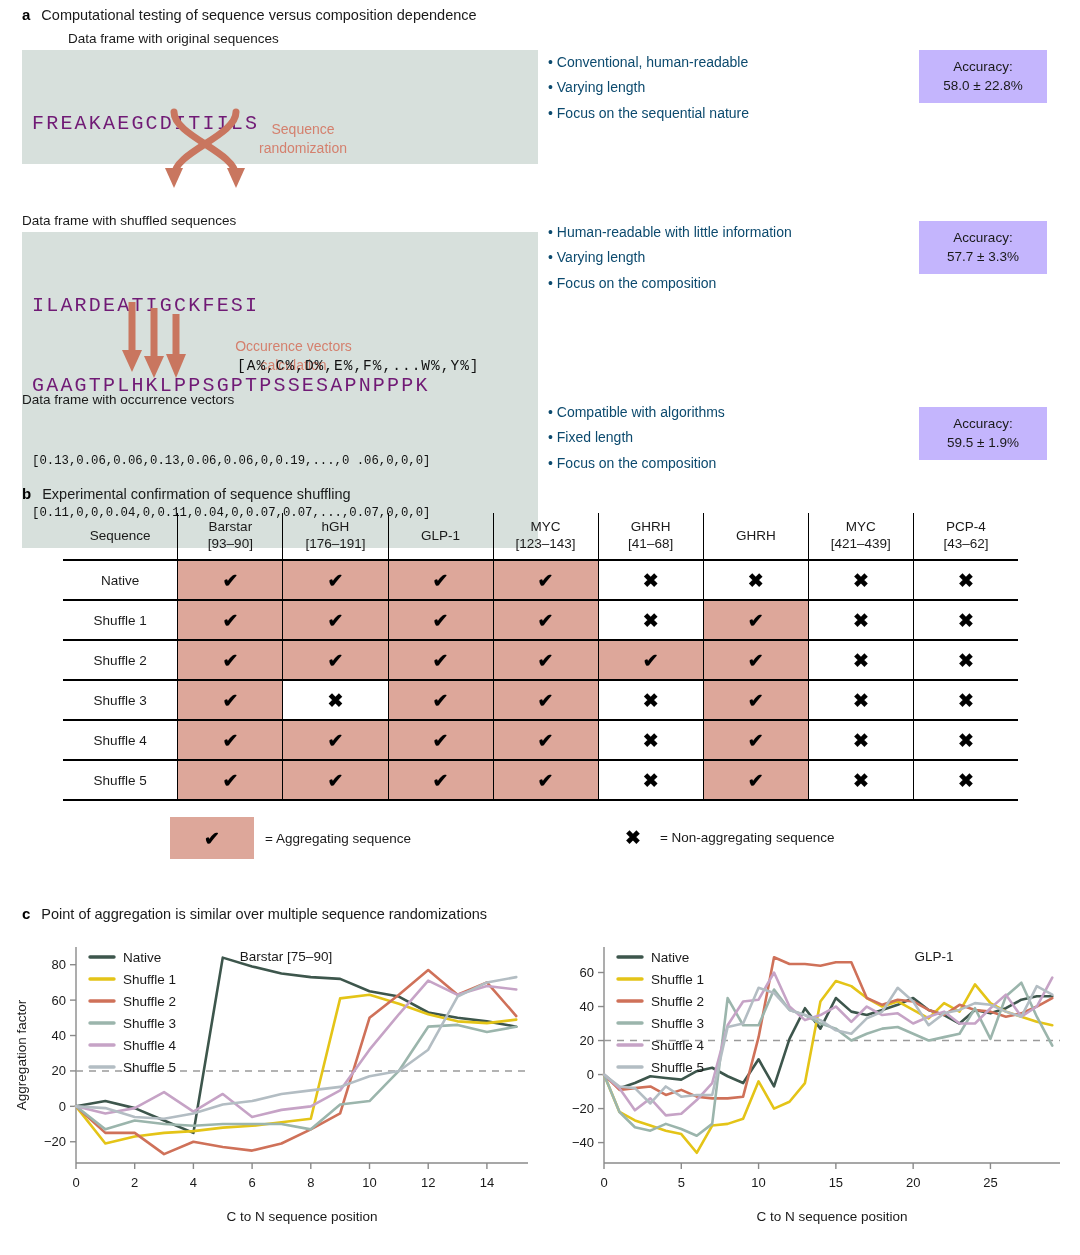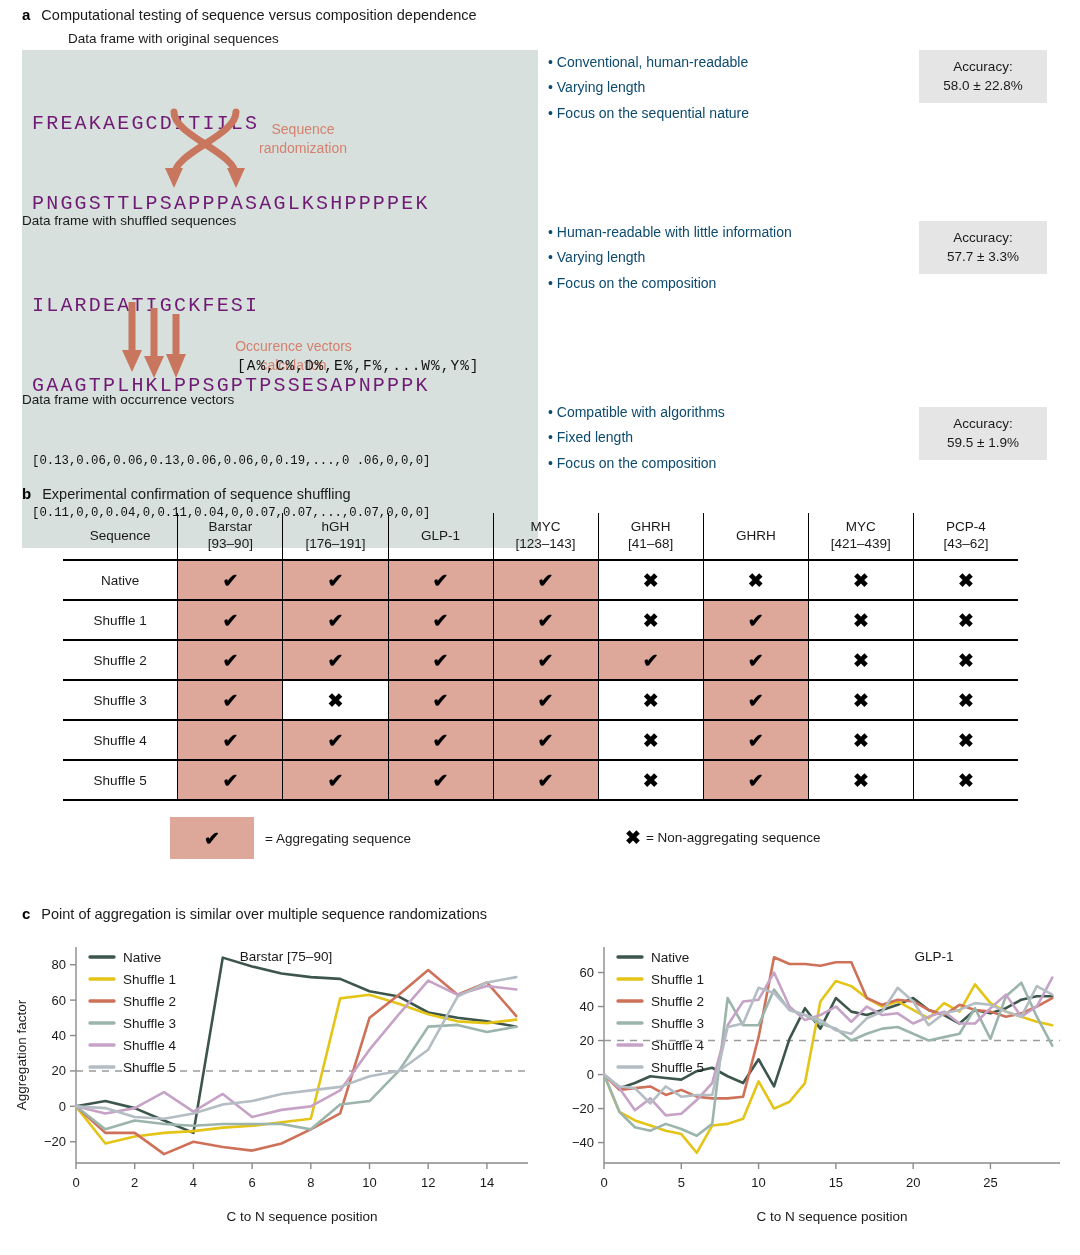--- a/index.html
+++ b/index.html
@@ -25,21 +25,21 @@
   .vecbox{
     position:absolute;background:#d7e0dc;
     font-family:"Liberation Mono", monospace;
     font-size:12.3px;letter-spacing:0px;
     color:#111;padding:7px 10px 8px 10px;
     line-height:1.42;white-space:pre;
   }
   .bullets{position:absolute;font-size:14px;line-height:1.82;color:#0c4a6e;}
   .bullets div::before{content:"• ";}
   .accbox{
-    position:absolute;background:#e5e5e5;color:#1a1a1a;
+    position:absolute;background:#c4b5fd;color:#1a1a1a;
     font-size:13.5px;text-align:center;line-height:1.42;
     padding:7px 0 8px 0;
   }
   .arrowlabel{position:absolute;color:#d4806e;font-size:14px;text-align:center;line-height:1.35;}
   .monovec{position:absolute;font-family:"Liberation Mono", monospace;font-size:14.5px;letter-spacing:1px;color:#111;}
 
   
   table.agg{position:absolute;border-collapse:collapse;}
   table.agg td,table.agg th{
     border-left:1.6px solid #000;border-right:1.6px solid #000;
@@ -69,21 +69,20 @@
 <body>
 
 <div class="hdr" style="left:22px;top:6px;">
   <span class="panel-letter">a</span>
   <span class="panel-title">Computational testing of sequence versus composition dependence</span>
 </div>
 
 <div class="small-label" style="position:absolute;left:22px;top:31px;margin-left:46px;">Data frame with original sequences</div>
 <div class="seqbox" style="left:22px;top:50px;width:496px;">
   <div>FREAKAEGCDITIILS</div>
-  <div>PNGGSTTLPSAPPPASAGLKSHPPPPEK</div>
 </div>
 <div class="bullets" style="left:548px;top:50px;width:330px;">
   <div>Conventional, human-readable</div>
   <div>Varying length</div>
   <div>Focus on the sequential nature</div>
 </div>
 <div class="accbox" style="left:919px;top:50px;width:128px;">
   <div>Accuracy:</div>
   <div>58.0 ± 22.8%</div>
 </div>
@@ -259,21 +258,21 @@
 </table>
 
 <div class="legendrow" style="left:170px;top:817px;">
   <div class="legend-swatch">
     <span class="mk">✔</span>
   </div>
   <span class="legend-txt">= Aggregating sequence</span>
 </div>
 <div class="legendrow" style="left:625px;top:828px;">
   <span class="mk">✖</span>
-  <span class="legend-txt" style="margin-left:5px;">= Non-aggregating sequence</span>
+  <span class="legend-txt" style="margin-left:19px;">= Non-aggregating sequence</span>
 </div>
 
 <div class="hdr" style="left:22px;top:905px;">
   <span class="panel-letter">c</span>
   <span class="panel-title">Point of aggregation is similar over multiple sequence randomizations</span>
 </div>
 
 <div class="chart" style="left:8px;top:925px;">
   <svg id="svg-chart-0" width="530" height="330" viewBox="0 0 530 330">
       <line x1="68" y1="22" x2="68" y2="238" stroke="#8a8a8a" stroke-width="1.4"></line>

